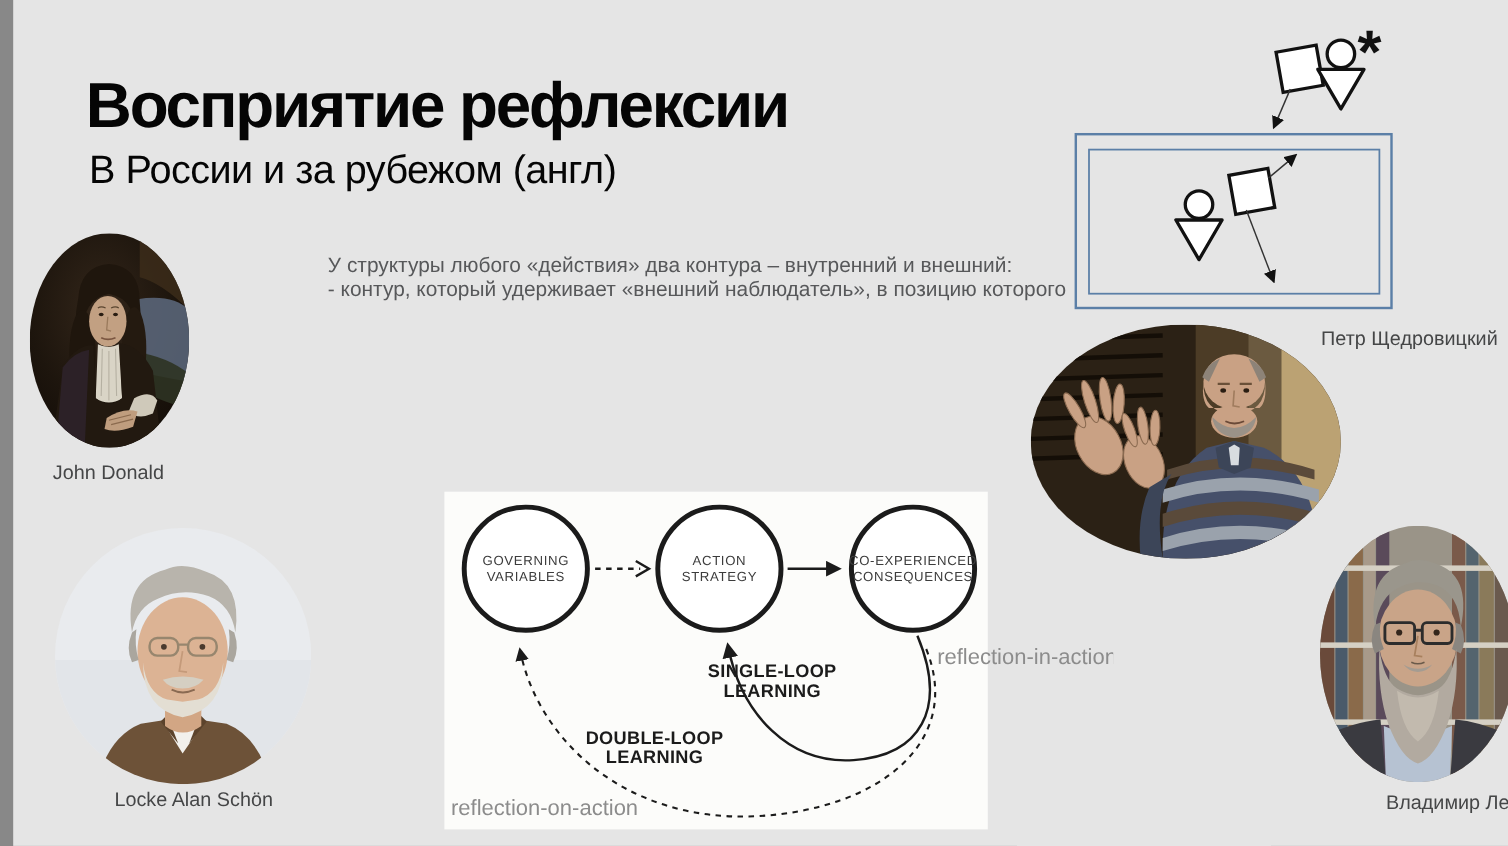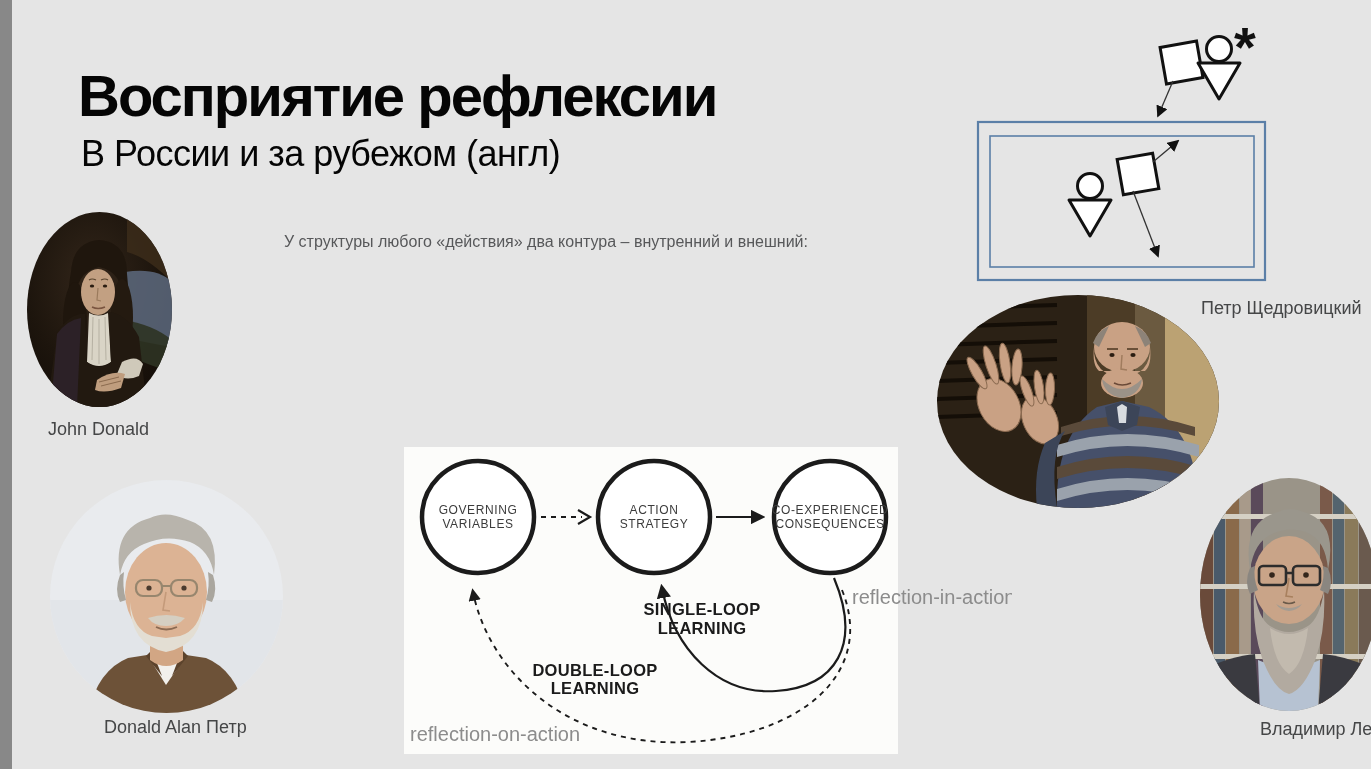--- a/index.html
+++ b/index.html
@@ -10,39 +10,40 @@
   .abs{position:absolute;}
   #title{
     left:66px;top:62px;font-size:58px;font-weight:700;color:#050505;
     letter-spacing:-2px;white-space:nowrap;
   }
   #subtitle{
     left:69px;top:133px;font-size:36px;font-weight:400;color:#050505;
     letter-spacing:-0.5px;white-space:nowrap;
   }
   #body-text{
-    left:272px;top:231px;width:700px;font-size:16px;line-height:22px;
+    left:286px;top:231px;width:700px;font-size:19px;line-height:22px;
     color:#57585a;
   }
   .caption{
     font-size:18px;font-weight:400;color:#454647;white-space:nowrap;
   }
   .photo{overflow:hidden;}
   svg text{font-family:"Liberation Sans",sans-serif;}
 </style>
 </head>
 <body>
 
 <div id="slide">
 
   <div id="title" class="abs">Восприятие рефлексии</div>
   <div id="subtitle" class="abs">В России и за рубежом (англ)</div>
 
   <div id="body-text" class="abs">
     <div>У структуры любого «действия» два контура – внутренний и внешний:</div>
+    <div>- контур, который удерживает «внешний наблюдатель», в позицию которого</div>
   </div>
 
   <svg class="abs" style="left:940px;top:0;width:431px;height:300px" viewBox="940 0 431 300">
     <defs>
       <marker id="ah-s" viewBox="0 0 10 10" refX="8.5" refY="5" markerWidth="9" markerHeight="9" orient="auto-start-reverse">
         <path d="M0,0 L10,5 L0,10 z" fill="#111"></path>
       </marker>
     </defs>
 
     <rect x="966" y="122" width="287" height="158" fill="none" stroke="#5b7fa7" stroke-width="2.2"></rect>
@@ -140,21 +141,21 @@
         <circle cx="134" cy="108" r="2.6" fill="#4a3a2e"></circle>
 
         <path d="M116,112 L113,130 L120,131" stroke="#c49a7a" stroke-width="1.6" fill="none"></path>
 
         <path d="M80,122 Q80,165 116,172 Q153,165 153,122 Q150,150 130,156 L116,158 L102,156 Q83,150 80,122 Z" fill="#e3ded3"></path>
         <path d="M98,138 Q116,132 135,138 Q128,146 116,146 Q104,146 98,138 Z" fill="#d5cfc2"></path>
         <path d="M106,147 Q116,152 127,147" stroke="#8a6a52" stroke-width="1.8" fill="none"></path>
       </g>
     </svg>
   </div>
-  <div class="abs caption" style="left:92px;top:717px">Donald Alan Петр</div>
+  <div class="abs caption" style="left:92px;top:717px">Locke Alan Schön</div>
 
   <div class="abs photo" style="left:925px;top:295px;width:282px;height:213px">
     <svg width="282" height="213" viewBox="0 0 282 213">
       <defs>
           <clipPath id="clip-sched">
             <ellipse cx="141" cy="106.5" rx="141" ry="106.5"></ellipse>
           </clipPath>
         </defs>
       <g clip-path="url(#clip-sched)">
         <rect width="282" height="213" fill="#2b2115"></rect>

